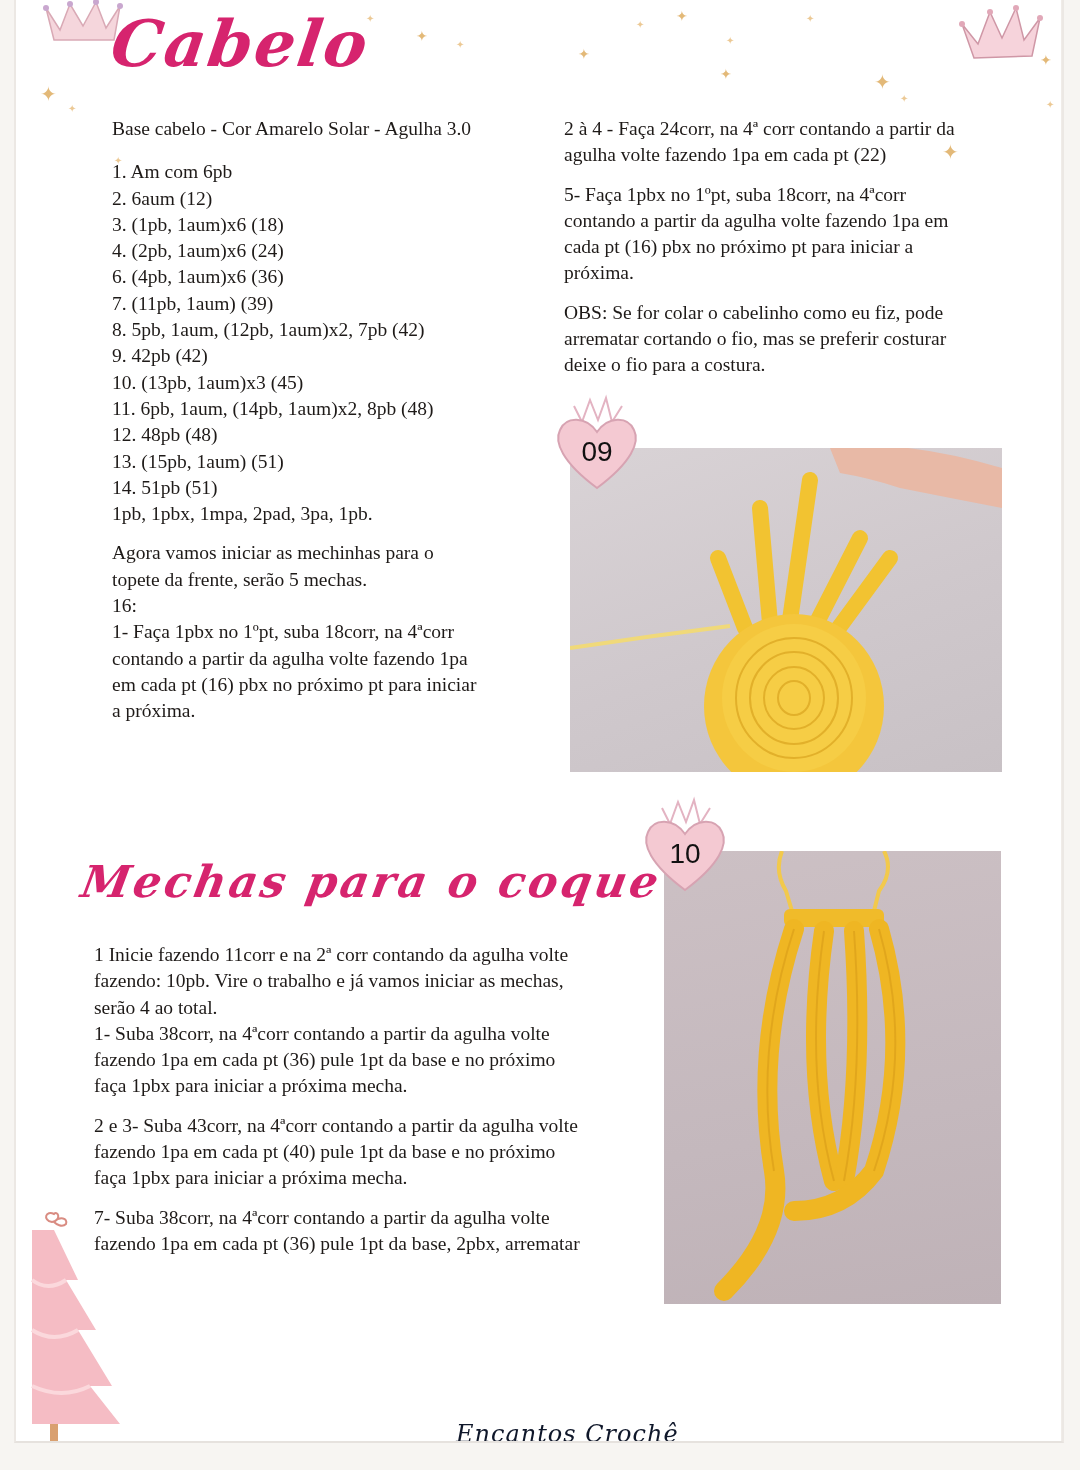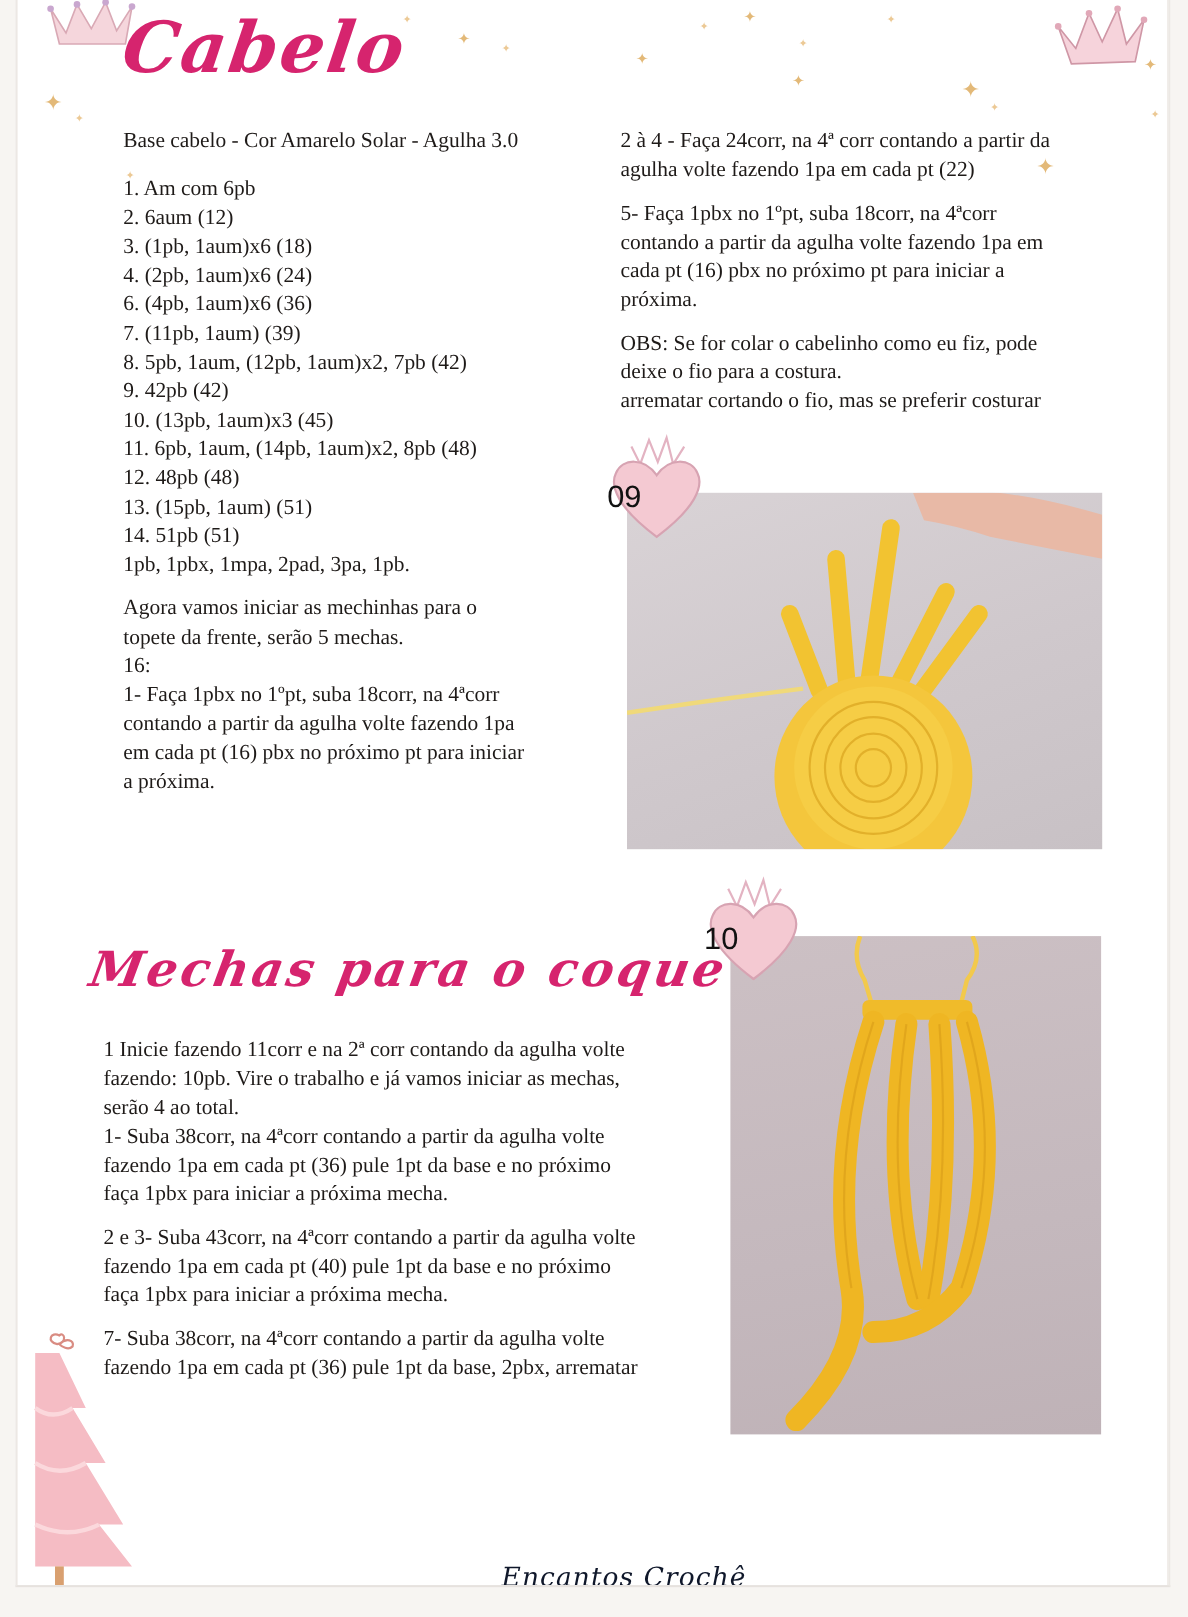--- a/index.html
+++ b/index.html
@@ -25,21 +25,21 @@
     .txt p { white-space: nowrap; }
     .gap { height: 13px; }
 
     .star { position: absolute; color: #e3b978; font-size: 14px; line-height: 1; }
     .star.sm { font-size: 10px; color: #ecc995; }
     .star.lg { font-size: 20px; }
 
     .crown { position: absolute; }
     .heart-badge { position: absolute; width: 90px; height: 100px; }
     .heart-badge .num {
-      position: absolute; left: 0; right: 0; top: 44px; text-align: left;
+      position: absolute; left: 0; right: 0; top: 44px; text-align: center;
       font-family: "Liberation Sans", "DejaVu Sans", sans-serif; font-size: 28px; color: #111;
     }
 
     .photo { position: absolute; overflow: hidden; }
     .photo1 { left: 554px; top: 448px; width: 432px; height: 324px; background: linear-gradient(160deg, #d9d3d6 0%, #cfc8cc 55%, #c8c1c5 100%); }
     .photo2 { left: 648px; top: 851px; width: 337px; height: 453px; background: linear-gradient(170deg, #ccc0c4 0%, #c4b8bd 60%, #bfb2b7 100%); }
 
     .tree { position: absolute; left: 12px; top: 1210px; }
     .brand {
       position: absolute; left: 440px; top: 1420px; font-family: "DejaVu Serif", serif; font-style: italic;
@@ -117,22 +117,22 @@
   <div class="txt" style="left:548px;top:116px;">
     <p>2 à 4 - Faça 24corr, na 4ª corr contando a partir da</p>
     <p>agulha volte fazendo 1pa em cada pt (22)</p>
     <div class="gap"></div>
     <p>5-   Faça 1pbx no 1ºpt, suba 18corr, na 4ªcorr</p>
     <p>contando a partir da agulha volte fazendo 1pa em</p>
     <p>cada pt (16) pbx no próximo pt para iniciar a</p>
     <p>próxima.</p>
     <div class="gap"></div>
     <p>OBS: Se for colar o cabelinho como eu fiz, pode</p>
+    <p>arrematar cortando o fio, mas se preferir costurar</p>
     <p>deixe o fio para a costura.</p>
-    <p>arrematar cortando o fio, mas se preferir costurar</p>
   </div>
 
   <div class="photo photo1">
     <svg width="432" height="324" viewBox="0 0 432 324">
       <path d="M0 200 Q80 188 160 178" stroke="#f0d97a" stroke-width="4" fill="none"></path>
       <path d="M260 0 Q330 -10 432 20 L432 60 Q380 50 330 40 Q300 30 270 25 Z" fill="#e8b9a6"></path>
       <g stroke="#f2c331" stroke-width="16" stroke-linecap="round" fill="none">
         <path d="M175 180 L148 110"></path>
         <path d="M200 175 L190 60"></path>
         <path d="M220 172 L240 32"></path>

